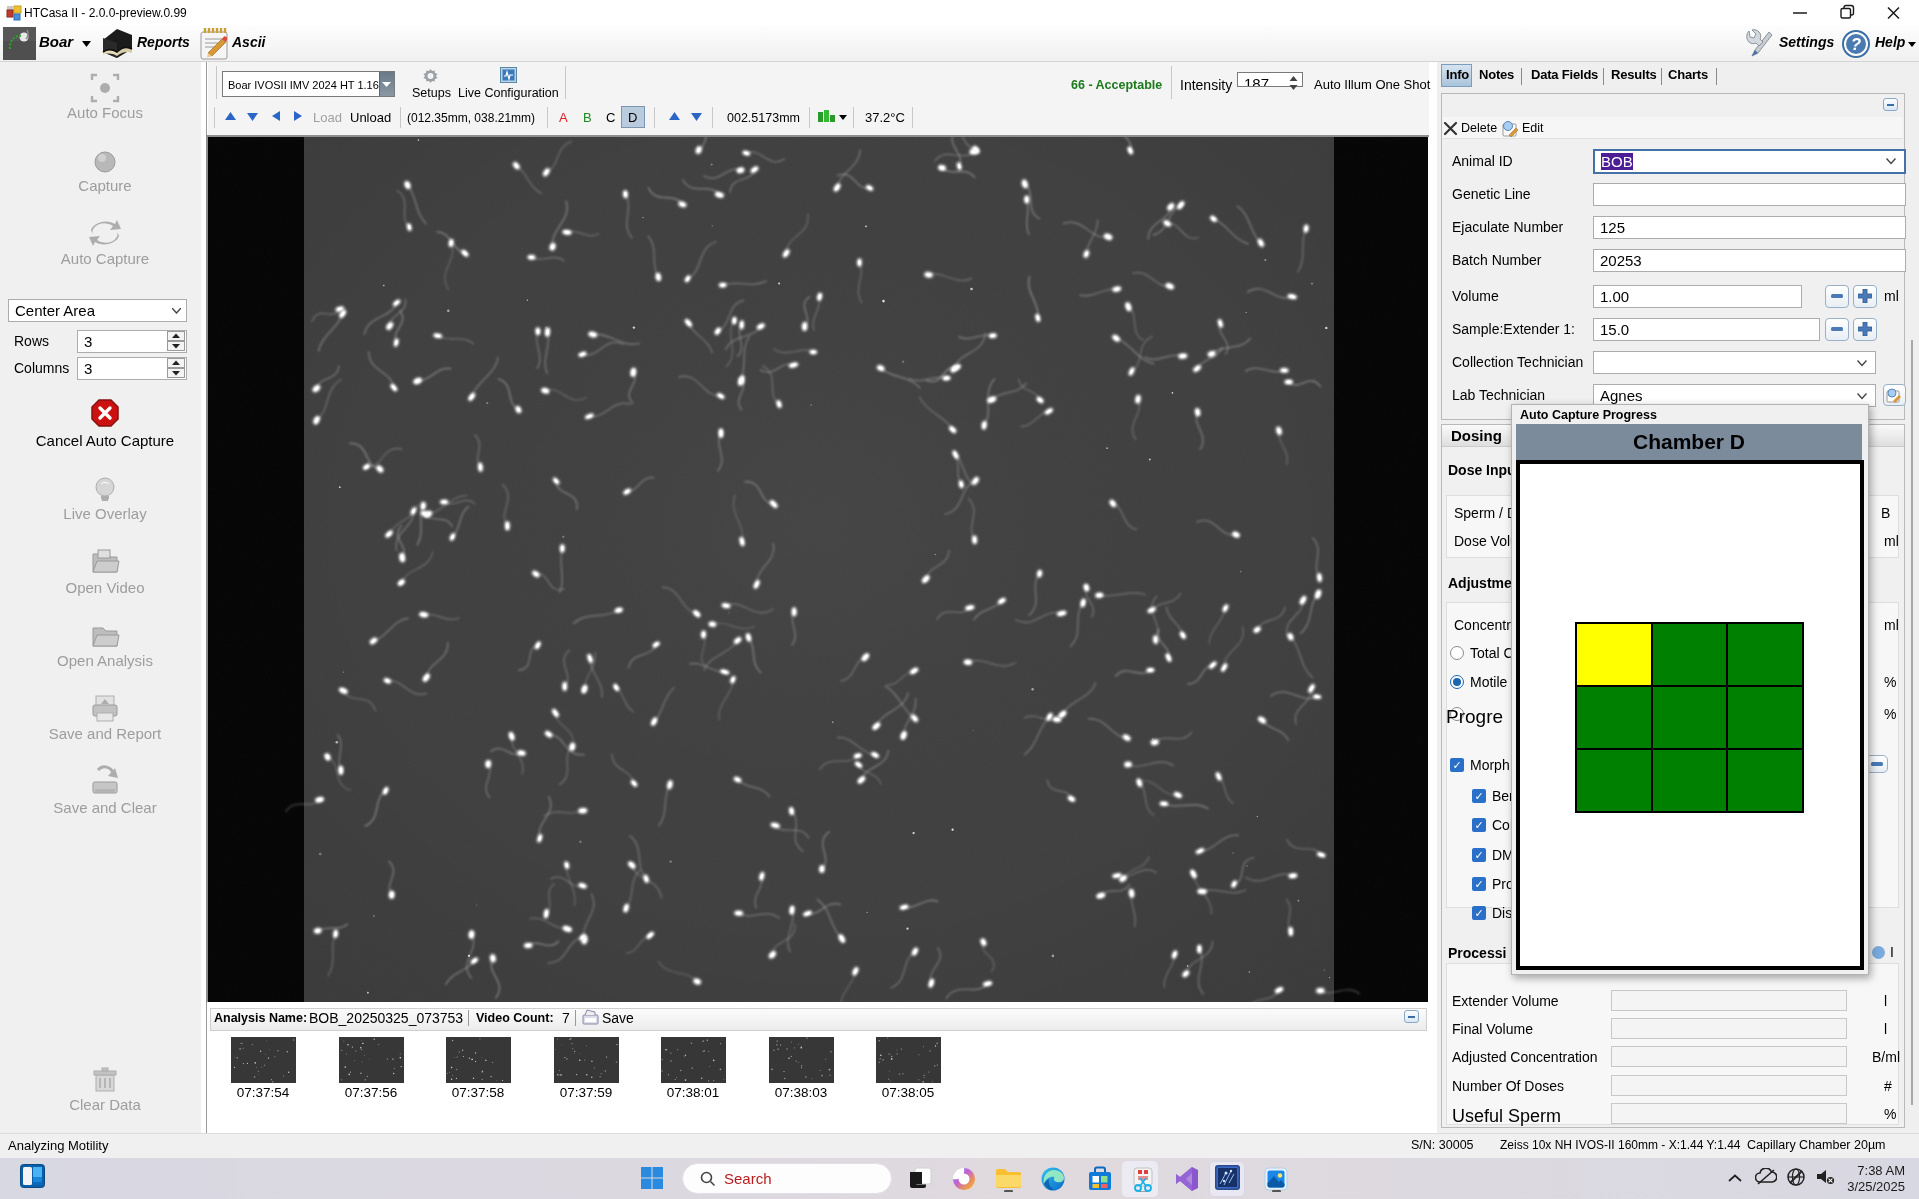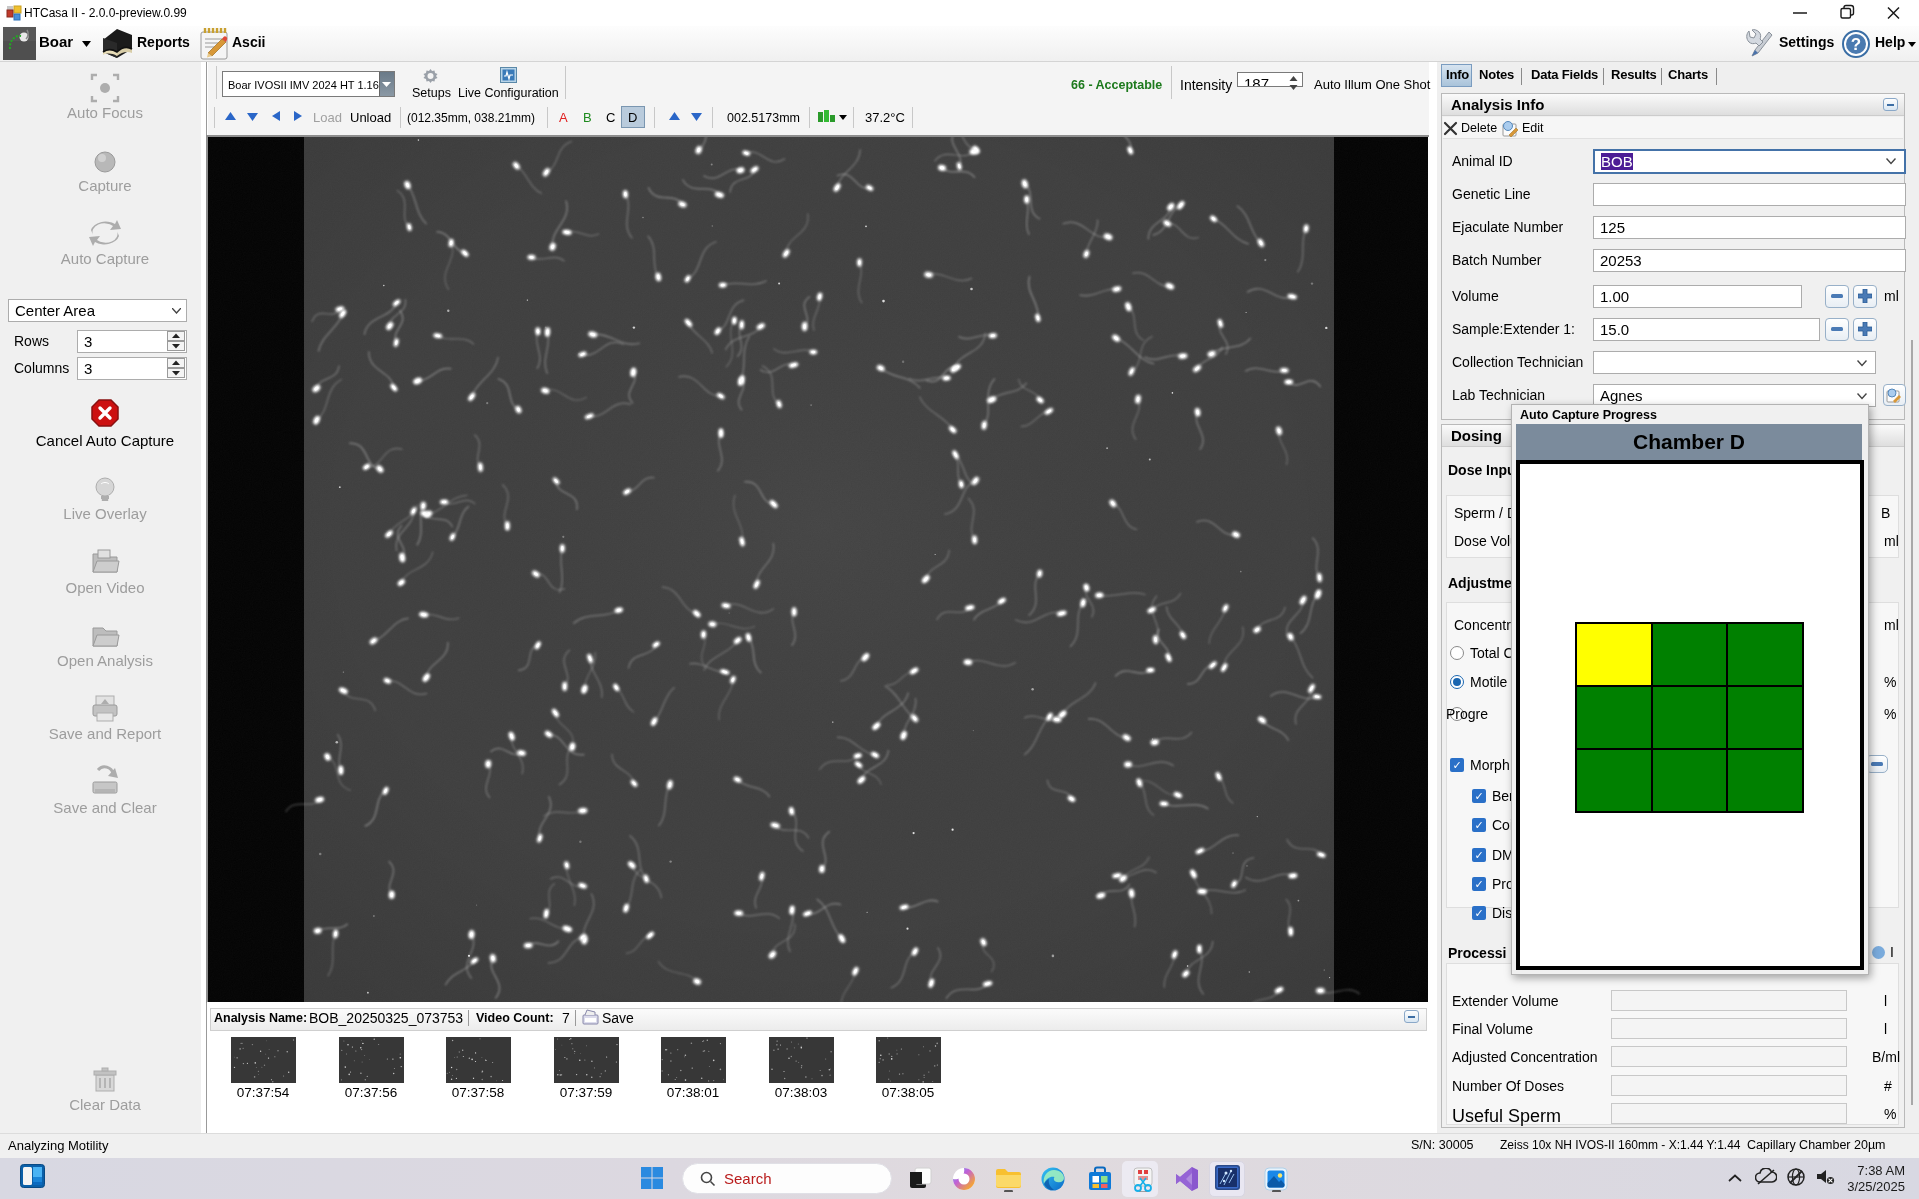--- a/index.html
+++ b/index.html
@@ -1,21 +1,21 @@
 <!DOCTYPE html>
 <html><head><meta charset="utf-8"><style>
 * { margin:0; padding:0; box-sizing:border-box; }
 html,body { width:1919px; height:1199px; overflow:hidden; font-family:"Liberation Sans",sans-serif; background:#fff; }
 .abs { position:absolute; }
 
 #titlebar { position:absolute; left:0; top:0; width:1919px; height:26px; background:#fff; }
 #titletext { position:absolute; left:24px; top:6px; font-size:12px; color:#000; }
 
 #toolbar { position:absolute; left:0; top:26px; width:1919px; height:36px;
-  background:linear-gradient(#fdfdfd,#f0f0f0); border-bottom:1px solid #d4d4d4; }
+  background:linear-gradient(#fdfdfd,#f0f0f0); border-bottom:1px solid #d4d4d4;font-style:italic; }
 .tbtn { position:absolute; display:flex; align-items:center; font-weight:bold; font-size:15px; color:#000; }
 
 #leftpanel { position:absolute; left:0; top:62px; width:201px; height:1071px; background:#f0f0f0; }
 #lsplit { position:absolute; left:201px; top:62px; width:5px; height:1071px; background:#fff; }
 #ldark { position:absolute; left:206px; top:62px; width:1px; height:1071px; background:#9a9a9a; }
 .licon { position:absolute; left:0; width:210px; text-align:center; }
 .llabel { position:absolute; width:210px; text-align:center; font-size:15px; color:#9d9d9d; }
 .llabel.en { color:#000; }
 
 #tb1 { position:absolute; left:208px; top:62px; width:1221px; height:41px; background:#f4f4f4; }
@@ -2183,21 +2183,20 @@
 <div class="tabtxt" style="left:1446px">Info</div>
 <div class="tabtxt" style="left:1479px">Notes</div>
 <div class="tabtxt" style="left:1531px">Data Fields</div>
 <div class="tabtxt" style="left:1611px">Results</div>
 <div class="tabtxt" style="left:1668px">Charts</div>
 <div class="tabsep" style="left:1521px"></div>
 <div class="tabsep" style="left:1603px"></div>
 <div class="tabsep" style="left:1661px"></div>
 <div class="tabsep" style="left:1716px"></div>
 <div class="grp" style="left:1441px;top:93px;width:464px;height:327px">
-    <div class="grphdr">Analysis Info</div>
     <div class="collapse" style="right:6px"></div>
     <div class="abs" style="left:1px;top:23px;right:1px;height:22px;background:#f6f6f6;border-bottom:1px solid #e0e0e0"></div>
   </div>
 <svg class="abs" style="left:1443px;top:121px" width="15" height="15">
     <path d="M2 2 L13 13 M13 2 L2 13" stroke="#333" stroke-width="2.2" stroke-linecap="round"></path>
   </svg>
 <div class="flabel" style="left:1461px;top:121px;font-size:12.5px">Delete</div>
 <svg class="abs" style="left:1501px;top:119px" width="18" height="18">
     <rect x="2" y="5" width="13" height="12" rx="1" fill="#fbfbfb" stroke="#999"></rect>
     <circle cx="7" cy="7" r="4.5" fill="#aaccee" stroke="#5588bb"></circle>
@@ -2265,21 +2264,21 @@
 <div class="flabel" style="left:1884px;top:533px;font-size:14px">ml</div>
 <div class="flabel" style="left:1448px;top:575px;font-size:14px"><b>Adjustme</b></div>
 <div class="flabel" style="left:1454px;top:617px;font-size:14px">Concentra</div>
 <div class="flabel" style="left:1884px;top:617px;font-size:14px">ml</div>
 <div class="radio" style="left:1450px;top:646px"></div>
 <div class="flabel" style="left:1470px;top:645px;font-size:14px">Total C</div>
 <div class="radio on" style="left:1450px;top:675px"></div>
 <div class="flabel" style="left:1470px;top:674px;font-size:14px">Motile</div>
 <div class="flabel" style="left:1884px;top:674px;font-size:14px">%</div>
 <div class="radio" style="left:1450px;top:707px"></div>
-<div class="flabel" style="left:1446px;top:706px;font-size:14px">Progre</div>
+<div class="flabel" style="left:1446px;top:706px;font-size:19px">Progre</div>
 <div class="flabel" style="left:1884px;top:706px;font-size:14px">%</div>
 <div class="check" style="left:1450px;top:758px">✓</div>
 <div class="flabel" style="left:1470px;top:757px;font-size:14px">Morph</div>
 <div class="spinbtn" style="left:1866px;top:755px;width:22px;height:18px;border-radius:5px"></div>
 <svg class="abs" style="left:1871px;top:762px" width="12" height="5">
     <rect x="0" y="0" width="12" height="4" rx="1.5" fill="#4a7ab5"></rect>
   </svg>
 <div class="check" style="left:1472px;top:789px">✓</div>
 <div class="flabel" style="left:1492px;top:788px;font-size:14px">Bent</div>
 <div class="check" style="left:1472px;top:818px">✓</div>

